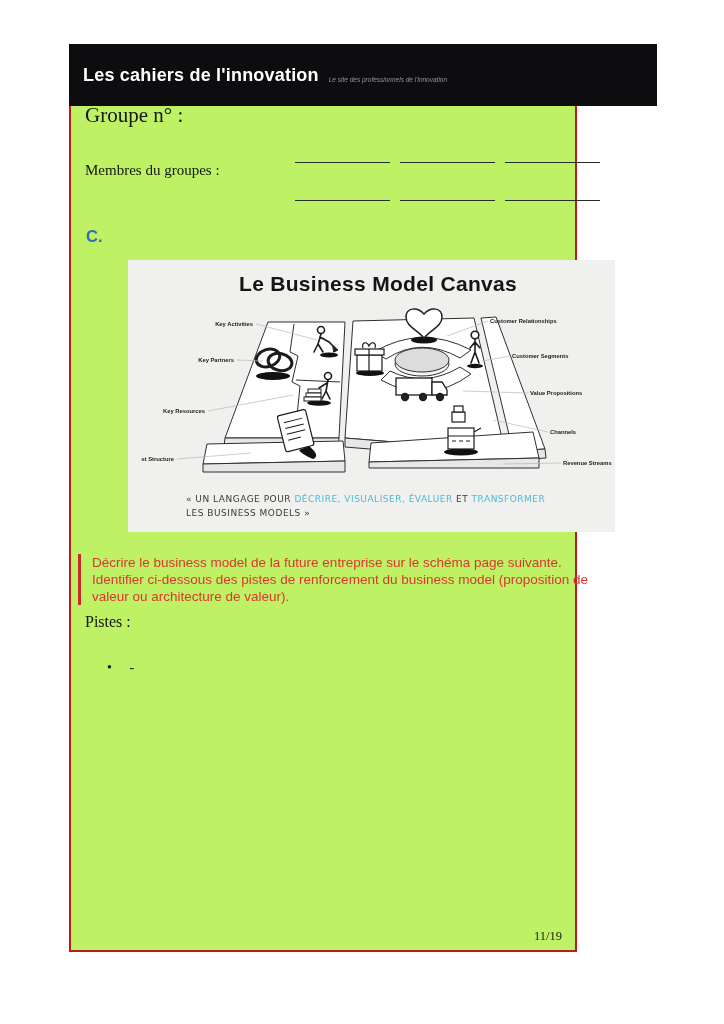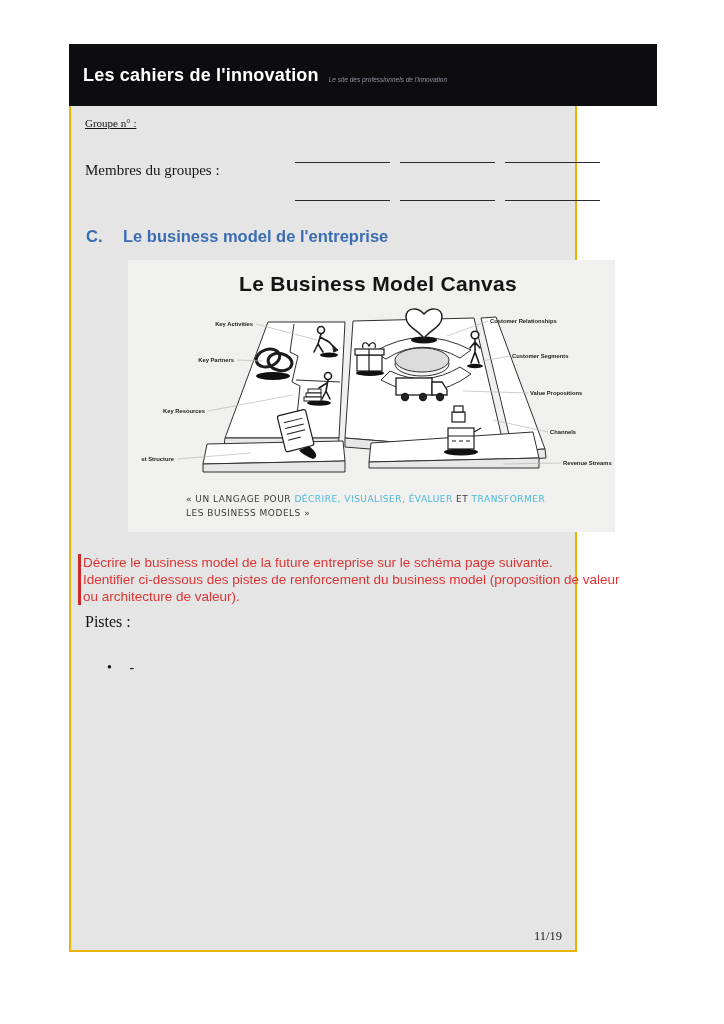--- a/index.html
+++ b/index.html
@@ -2,38 +2,38 @@
 <html><head>
 <meta charset="utf-8">
 <style>
   html,body{margin:0;padding:0;}
   body{
     width:724px;height:1024px;position:relative;background:#ffffff;
     font-family:"Liberation Serif",serif;overflow:hidden;
   }
   .frame{
     position:absolute;left:69px;top:44px;width:508px;height:908px;
-    border:2px solid #eab308;background:#e5e5e5;box-sizing:border-box;
+    border:2px solid #b91c1c;background:#bef264;box-sizing:border-box;
   }
   
   .header-bar{
     position:absolute;top:-2px;left:-2px;width:588px;height:62px;
     background:#0d0d0f;display:flex;align-items:center;
     padding-left:14px;box-sizing:border-box;
   }
   .header-title{
     color:#ffffff;font-family:"Liberation Sans",sans-serif;
     font-weight:bold;font-size:18px;letter-spacing:0.2px;
   }
   .header-tagline{
     color:#8d939c;font-family:"Liberation Sans",sans-serif;
     font-style:italic;font-size:6.5px;margin-left:10px;margin-top:9px;
   }
   
-  .group-line{position:absolute;left:14px;top:71px;font-size:11px;color:#151515;text-decoration:underline;}
+  .group-line{position:absolute;left:14px;top:57px;font-size:21px;color:#151515;}
   .members-line{position:absolute;left:14px;top:116px;font-size:15px;color:#151515;}
   .blank{position:absolute;width:95px;height:1px;background:#2a2a2a;}
   
   .section-heading{
     position:absolute;left:15px;top:181px;display:flex;
     font-family:"Liberation Sans",sans-serif;font-weight:bold;
     font-size:16.5px;color:#3a6db3;
   }
   .section-letter{width:37px;}
   
@@ -47,21 +47,21 @@
   .anchor-end{text-anchor:end;}
   .figure-caption{
     position:absolute;left:58px;top:233px;width:372px;
     font-family:"DejaVu Sans",sans-serif;font-size:9px;line-height:13.5px;
     letter-spacing:0.5px;text-transform:uppercase;color:#3b3b3b;
   }
   .cap-blue{color:#4cb9d8;margin-top:12px;}
   
   .instructions{
     position:absolute;left:7px;top:508px;width:548px;
-    border-left:3px solid #cc2a2a;padding-left:2px;box-sizing:border-box;
+    border-left:3px solid #cc2a2a;padding-left:11px;box-sizing:border-box;
     font-family:"Liberation Sans",sans-serif;font-size:13.5px;
     line-height:17px;color:#dd3434;
   }
   .instructions p{margin:0;}
   
   .pistes-label{position:absolute;left:14px;top:567px;font-size:16px;color:#151515;}
   .bullet-line{position:absolute;left:36px;top:614px;font-size:14px;color:#151515;}
   .bullet-marker{display:inline-block;}
   .bullet-text{display:inline-block;margin-left:14px;}
   .page-number{position:absolute;right:13px;bottom:6px;font-size:12.5px;color:#1a1a1a;}
@@ -81,21 +81,20 @@
 
   <div class="blank" style="left:224px;top:116px;"></div>
   <div class="blank" style="left:329px;top:116px;"></div>
   <div class="blank" style="left:434px;top:116px;"></div>
   <div class="blank" style="left:224px;top:154px;"></div>
   <div class="blank" style="left:329px;top:154px;"></div>
   <div class="blank" style="left:434px;top:154px;"></div>
 
   <div class="section-heading">
     <span class="section-letter">C.</span>
-    <span class="section-title">Le business model de l'entreprise</span>
   </div>
 
   <div class="figure">
     <svg class="bmc-svg" width="474" height="232" viewBox="0 0 474 232">
       <text class="bmc-title" x="237" y="31">Le Business Model Canvas</text>
 
       <g stroke="#2f2f2f" stroke-width="1" fill="#ffffff" stroke-linejoin="round">
         <polygon points="84,178 127,62 204,62 198,178"></polygon>
         <polygon points="84,178 198,178 197,187 83,187" fill="#e7e7e7"></polygon>
         <path d="M153,64 L149,92 L157,96 L151,122 L159,126 L154,176" fill="none"></path>

